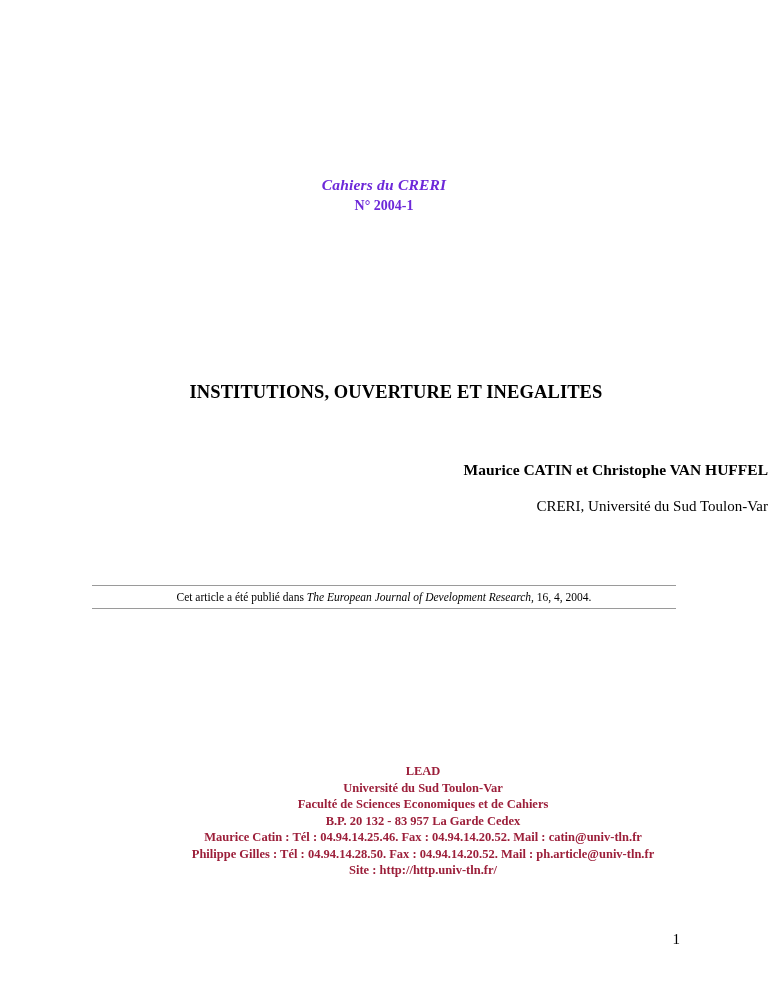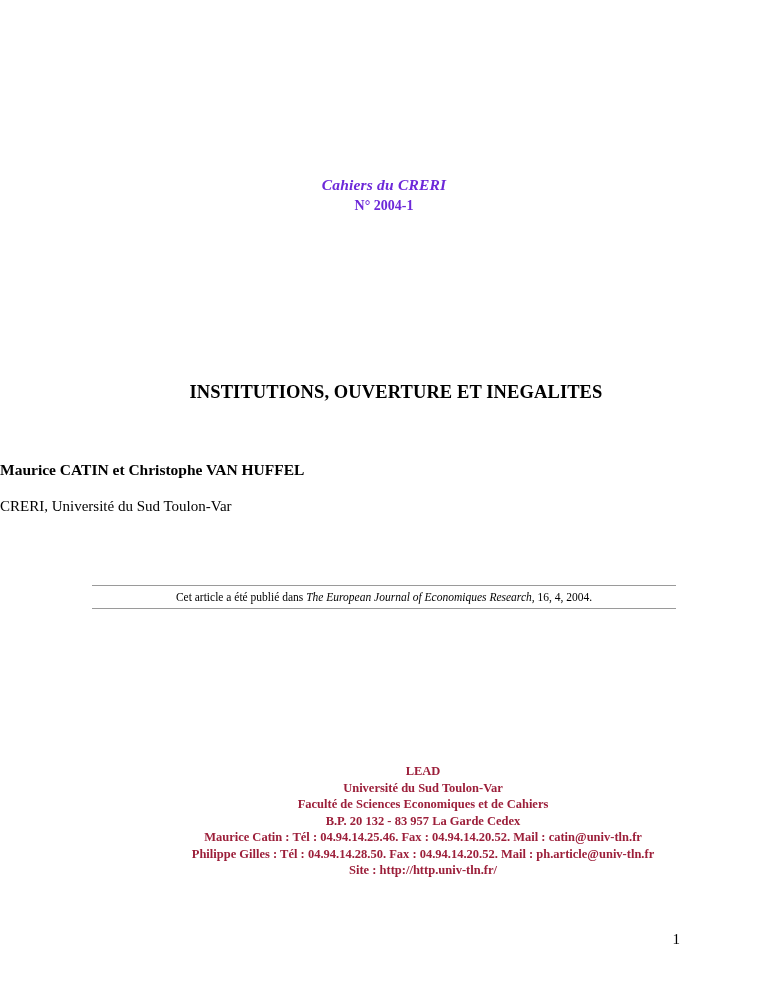--- a/index.html
+++ b/index.html
@@ -62,21 +62,21 @@
     display: block;
     padding-left: 24px;
   }
 
   
   .authors-block {
     position: absolute;
     top: 459px;
     left: 0;
     width: 100%;
-    text-align: left;
+    text-align: right;
   }
   .authors {
     font-weight: bold;
     font-size: 15.5px;
     line-height: 21px;
   }
   .affiliation {
     font-size: 15px;
     line-height: 20px;
     margin-top: 16px;
@@ -146,21 +146,21 @@
   </h1>
 
   <div class="authors-block">
     <div class="authors">Maurice CATIN et Christophe VAN HUFFEL</div>
     <div class="affiliation">CRERI, Université du Sud Toulon-Var</div>
   </div>
 
   <div class="note-block">
     <hr class="rule">
     <div class="note-text">
-      <span>Cet article a été publié dans </span><span class="ital">The European Journal of Economiques Research,</span><span> 16, 4, 2004.</span>
+      <span>Cet article a été publié dans </span><span class="ital">The European Journal of Development Research,</span><span> 16, 4, 2004.</span>
     </div>
     <hr class="rule">
   </div>
 
   <div class="lab-block">
     <div>LEAD</div>
     <div>Université du Sud Toulon-Var</div>
     <div>Faculté de Sciences Economiques et de Cahiers</div>
     <div>B.P. 20 132  -  83 957 La Garde Cedex</div>
     <div>Maurice Catin : Tél : 04.94.14.25.46. Fax : 04.94.14.20.52. Mail : catin@univ-tln.fr</div>

